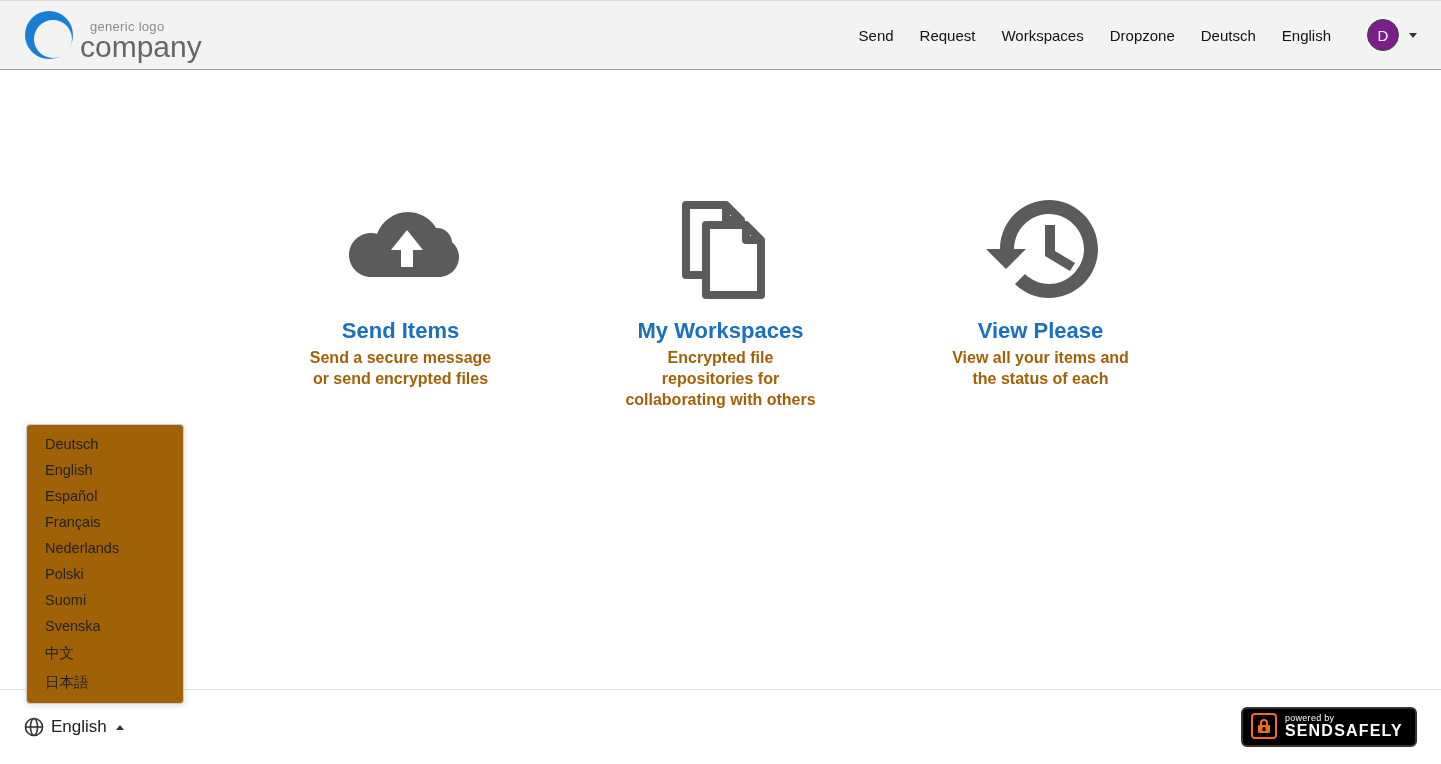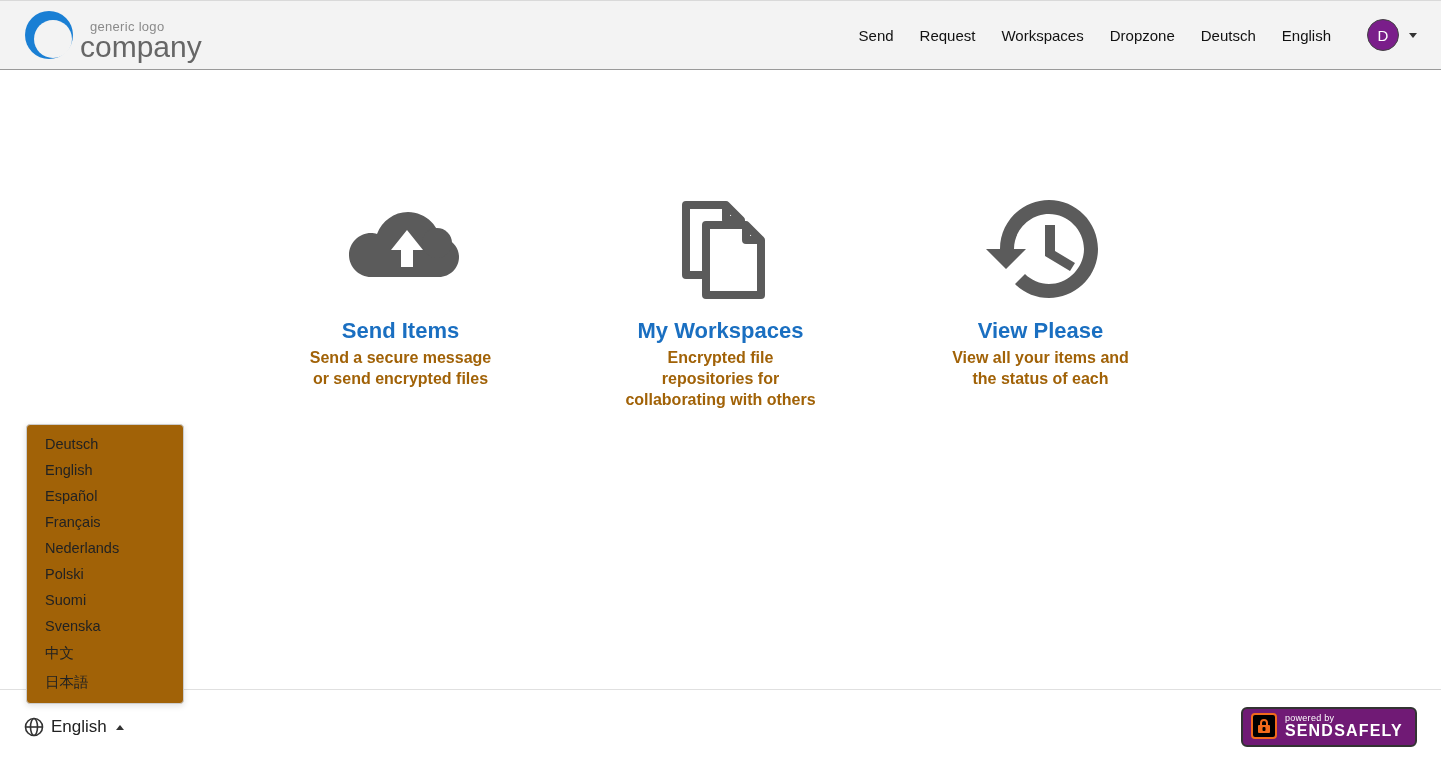--- a/index.html
+++ b/index.html
@@ -187,21 +187,21 @@
   .caret-up {
     width: 0; height: 0;
     border-left: 4px solid transparent;
     border-right: 4px solid transparent;
     border-bottom: 5px solid #333;
     margin-left: 2px;
   }
 
   .powered-badge {
     margin-left: auto;
-    background: #701a75;
+    background: #000000;
     border: 2px solid #333;
     border-radius: 6px;
     padding: 4px 12px 6px 8px;
     display: flex;
     align-items: center;
     gap: 8px;
   }
   .lock-square {
     width: 26px;
     height: 26px;

